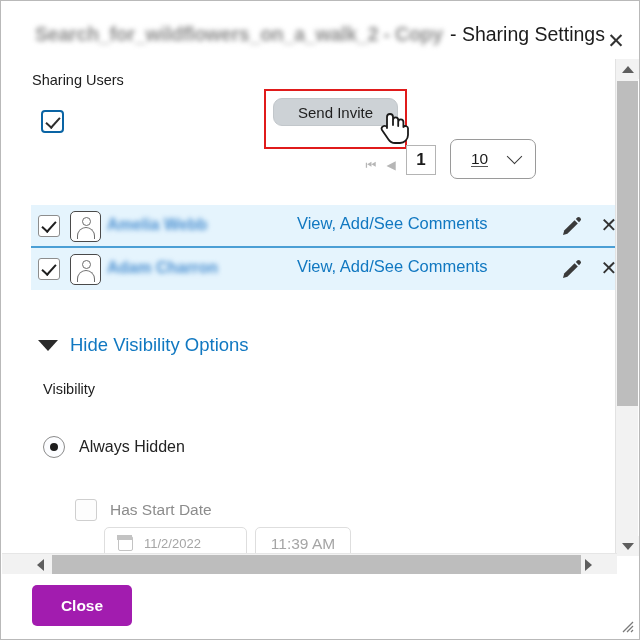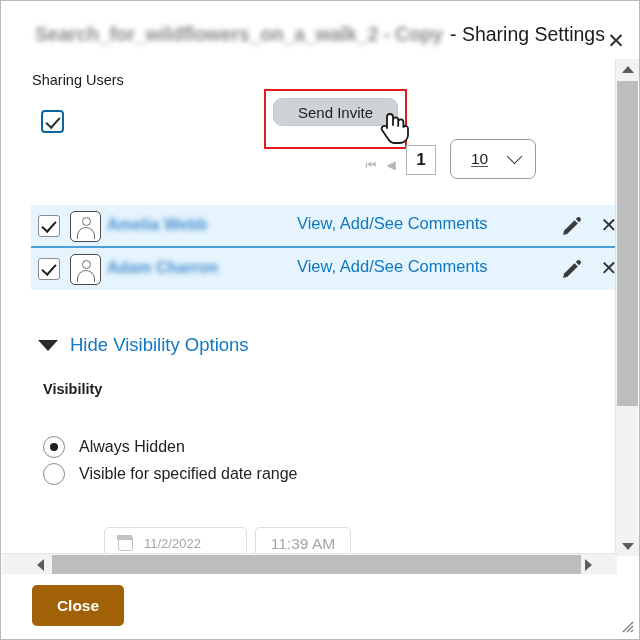--- a/index.html
+++ b/index.html
@@ -291,21 +291,21 @@
     margin-right: 12px;
   }
   .vis-toggle-label {
     font-size: 18.5px;
     color: #1178c1;
   }
   .vis-heading {
     position: absolute;
     left: 41px; top: 322px;
     font-size: 14.5px;
-    font-weight: bold;
+    font-weight: normal;
     color: #202020;
   }
 
   .radio-row {
     position: absolute;
     left: 41px;
     display: flex; align-items: center;
     cursor: pointer;
   }
   .radio-row.o1 { top: 350px; }
@@ -472,22 +472,22 @@
   
   .footer {
     position: absolute;
     left: 1px; bottom: 1px;
     width: 638px; height: 64px;
     background: #fff;
   }
   .btn-close {
     position: absolute;
     left: 30px; top: 11px;
-    width: 92px; height: 41px;
-    background: #a16207;
+    width: 100px; height: 41px;
+    background: #a21caf;
     border: none; border-radius: 5px;
     color: #fff;
     font-size: 15.5px;
     font-weight: bold;
     cursor: pointer;
     font-family: "Liberation Sans", sans-serif;
   }
   .grip {
     position: absolute;
     right: 6px; bottom: 5px;
@@ -568,25 +568,25 @@
       <span class="vis-caret"></span>
       <span class="vis-toggle-label">Hide Visibility Options</span>
     </div>
 
     <div class="vis-heading">Visibility</div>
 
     <div class="radio-row o2">
       <span class="radio checked"></span>
       <span class="radio-label">Always Hidden</span>
     </div>
-    <div class="radio-row o3">
-      <span class="radio"></span>
-      <span class="radio-label">Visible for specified date range</span>
-    </div>
-
+
+    <div class="startdate-row">
+      <span class="cb-disabled"></span>
+      <span class="sd-label">Has Start Date</span>
+    </div>
 
     <div class="field-date">
       <span class="cal-icon"></span>
       <span class="val">11/2/2022</span>
     </div>
     <div class="field-time">
       <span class="val">11:39 AM</span>
     </div>
 
   </div>

